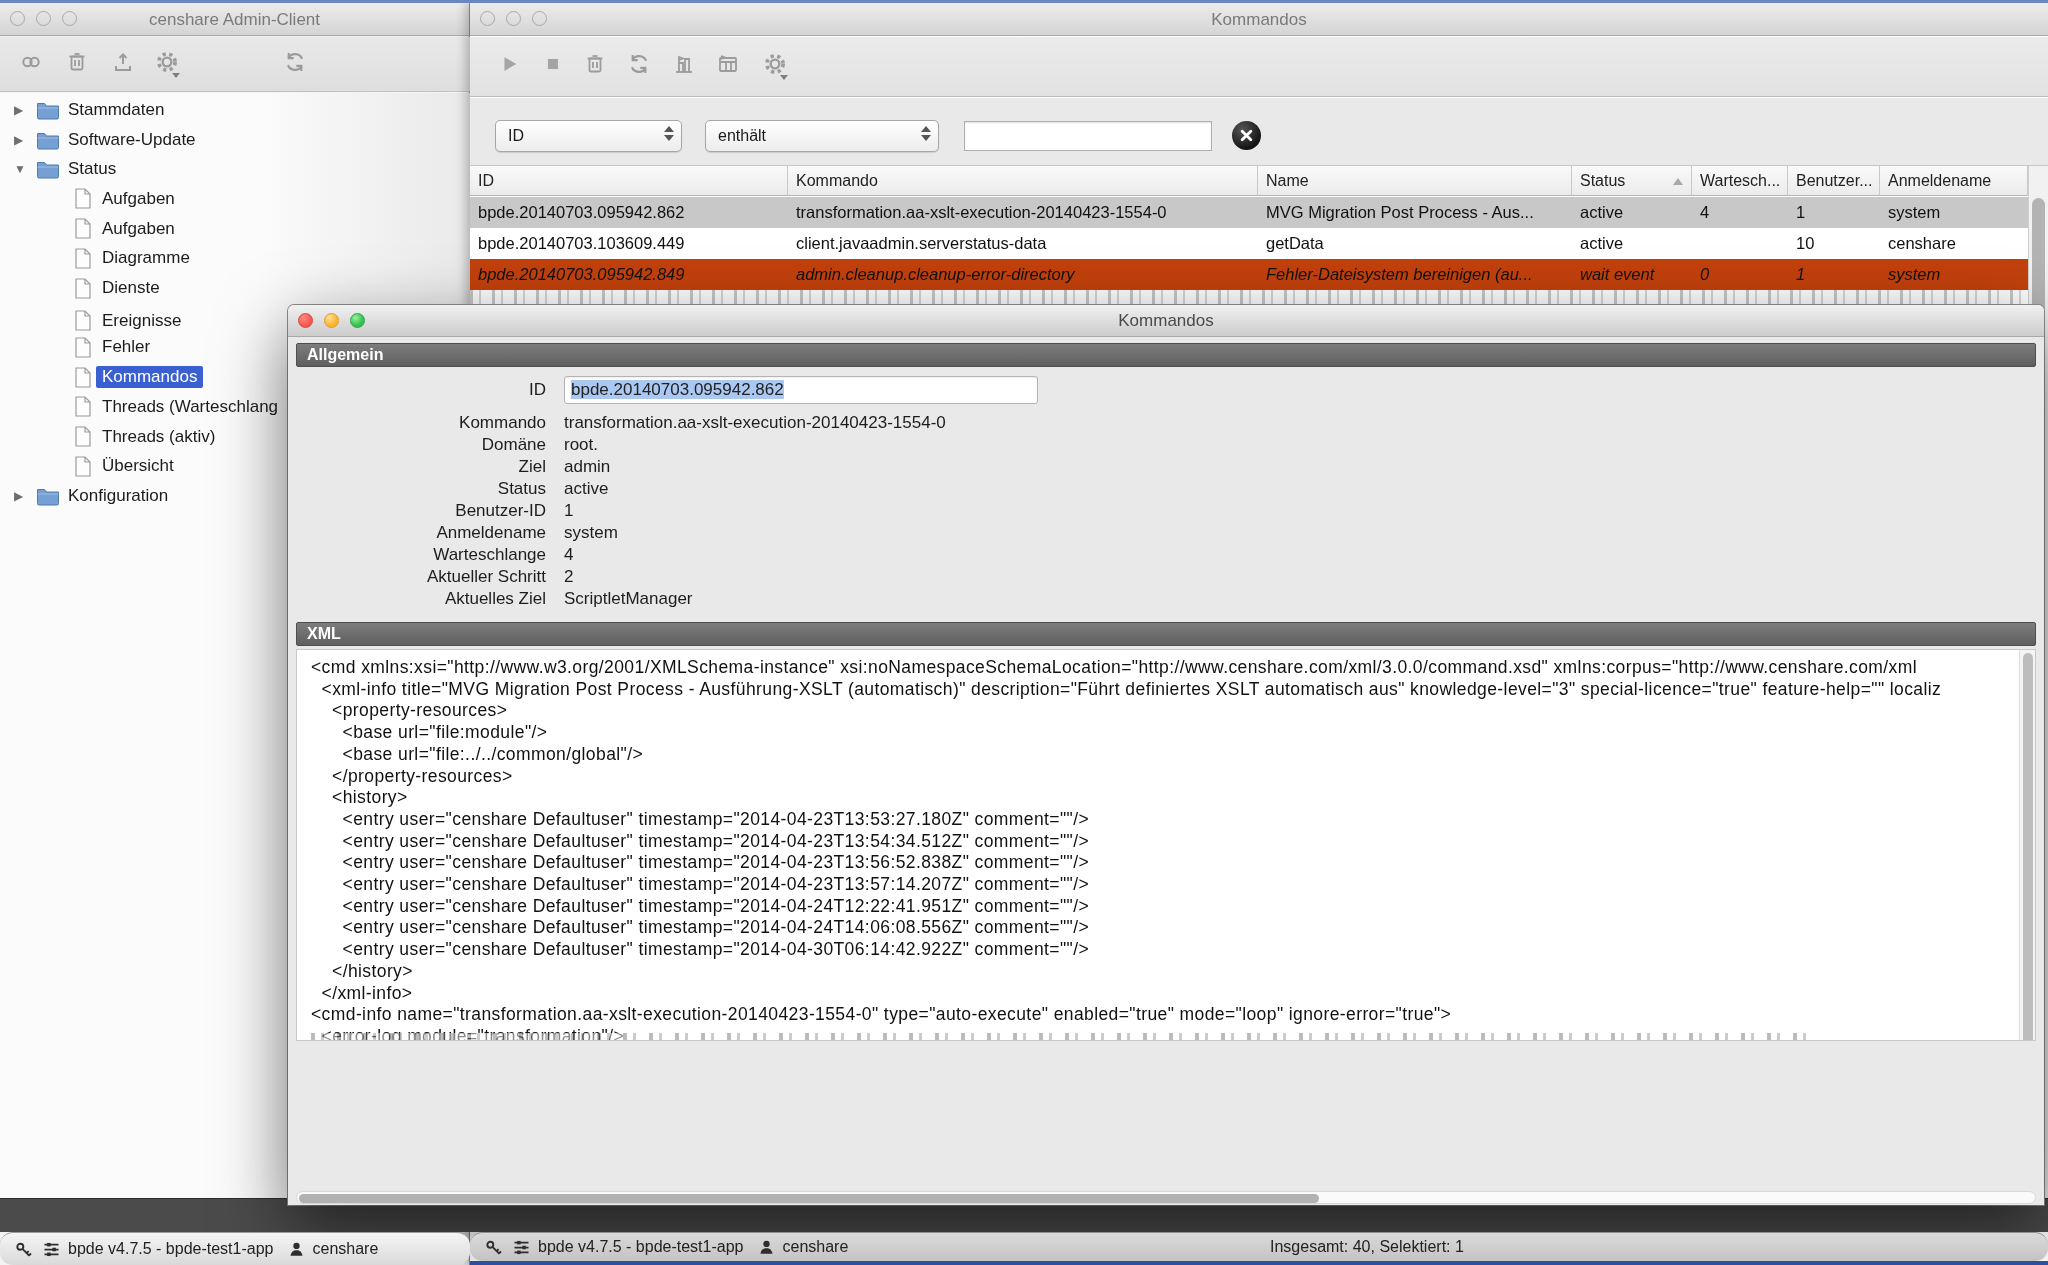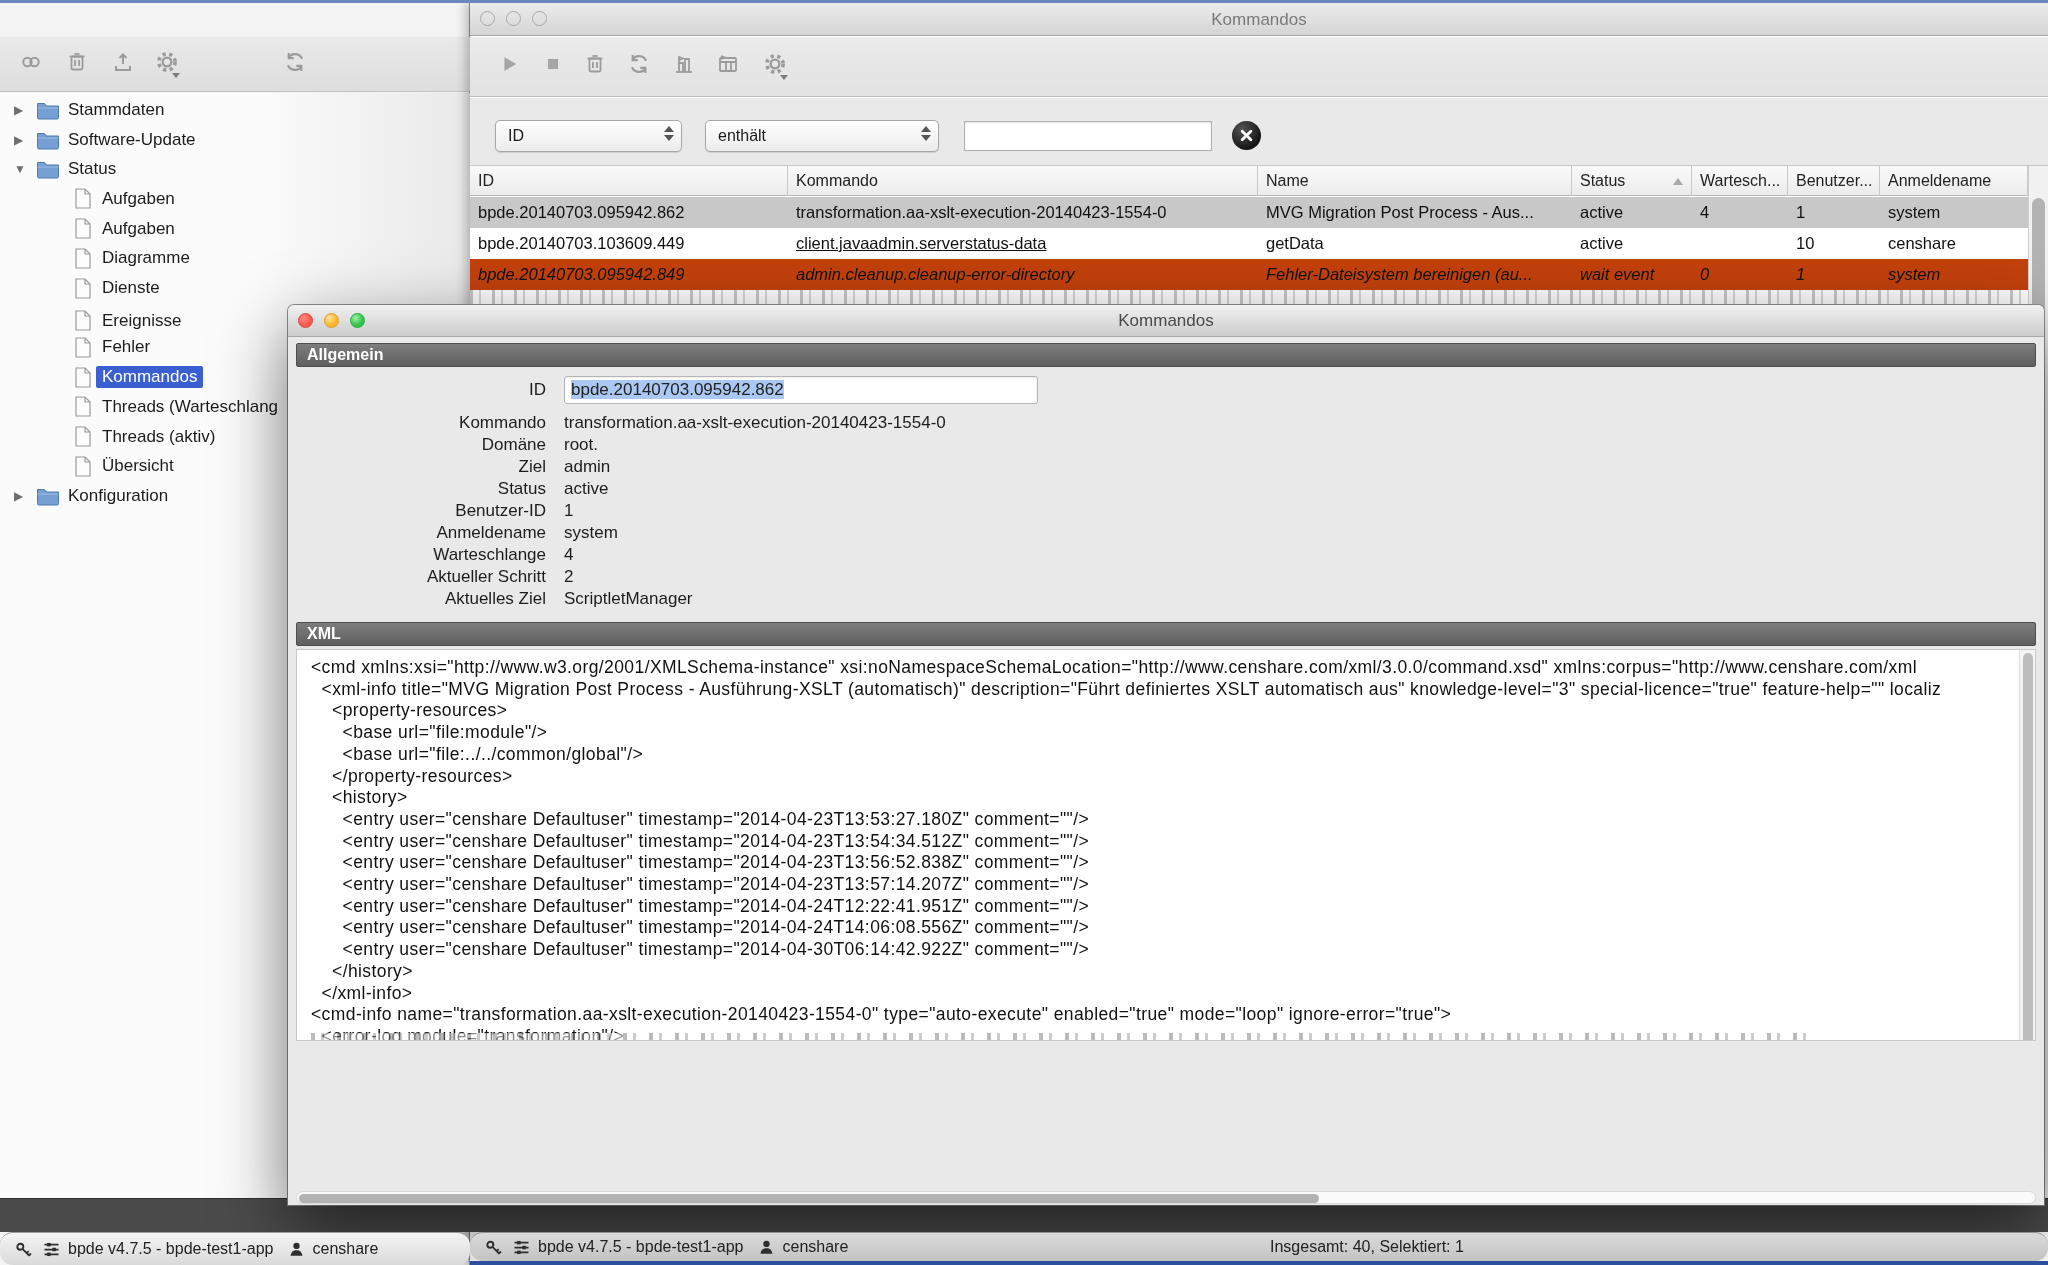--- a/index.html
+++ b/index.html
@@ -118,20 +118,28 @@
   #xml-vthumb { position:absolute; left:3px; top:3px; width:10px; height:445px; background:#bdbdbd; border-radius:5px; }
   #xml-hscroll { position:absolute; left:8px; top:886px; width:1740px; height:13px; background:#fafafa; border:1px solid #d8d8d8; border-radius:7px; }
   #xml-hthumb { position:absolute; left:2px; top:1.5px; width:1020px; height:9px; background:#b2b2b2; border-radius:5px; }
 </style>
 </head>
 <body>
 
 <div id="top-line" class="abs"></div>
 
 <div id="win-left" class="abs">
+  <div class="titlebar abs">
+    <div class="lights abs">
+      <span class="light inactive"></span>
+      <span class="light inactive"></span>
+      <span class="light inactive"></span>
+    </div>
+    <div class="win-title">censhare Admin-Client</div>
+  </div>
   <div class="toolbar abs" id="left-toolbar">
       <div class="tool-btn" style="left: 14px; top: 12px;">
         <span style="position: relative;"><svg width="26" height="24" viewBox="0 0 24 24" fill="none" stroke="#8f8f8f" stroke-width="2">
             <circle cx="8.5" cy="12" r="4.2"></circle>
             <circle cx="15.5" cy="12" r="4.2"></circle>
           </svg></span>
       </div>
       <div class="tool-btn" style="left: 60px; top: 12px;">
         <span style="position: relative;"><svg width="24" height="24" viewBox="0 0 24 24" fill="none" stroke="#8f8f8f" stroke-width="1.8">
             <path d="M4.5 6.5h15"></path>
@@ -365,21 +373,21 @@
           <div class="td" style="left: 0px; width: 318px;">bpde.20140703.095942.862</div>
           <div class="td" style="left: 318px; width: 470px;">transformation.aa-xslt-execution-20140423-1554-0</div>
           <div class="td" style="left: 788px; width: 314px;">MVG Migration Post Process - Aus...</div>
           <div class="td" style="left: 1102px; width: 120px;">active</div>
           <div class="td" style="left: 1222px; width: 96px;">4</div>
           <div class="td" style="left: 1318px; width: 92px;">1</div>
           <div class="td" style="left: 1410px; width: 148px;">system</div>
         </div>
         <div class="t-row" style="top: 62px;">
           <div class="td" style="left: 0px; width: 318px;">bpde.20140703.103609.449</div>
-          <div class="td" style="left: 318px; width: 470px; text-decoration: underline;">client.javaadmin.serverstatus-data</div>
+          <div class="td" style="left: 318px; width: 470px;">client.javaadmin.serverstatus-data</div>
           <div class="td" style="left: 788px; width: 314px;">getData</div>
           <div class="td" style="left: 1102px; width: 120px;">active</div>
           <div class="td" style="left: 1222px; width: 96px;"></div>
           <div class="td" style="left: 1318px; width: 92px;">10</div>
           <div class="td" style="left: 1410px; width: 148px;">censhare</div>
         </div>
         <div class="t-row alt" style="top: 93px;">
           <div class="td" style="left: 0px; width: 318px;">bpde.20140703.095942.849</div>
           <div class="td" style="left: 318px; width: 470px;">admin.cleanup.cleanup-error-directory</div>
           <div class="td" style="left: 788px; width: 314px;">Fehler-Dateisystem bereinigen (au...</div>

